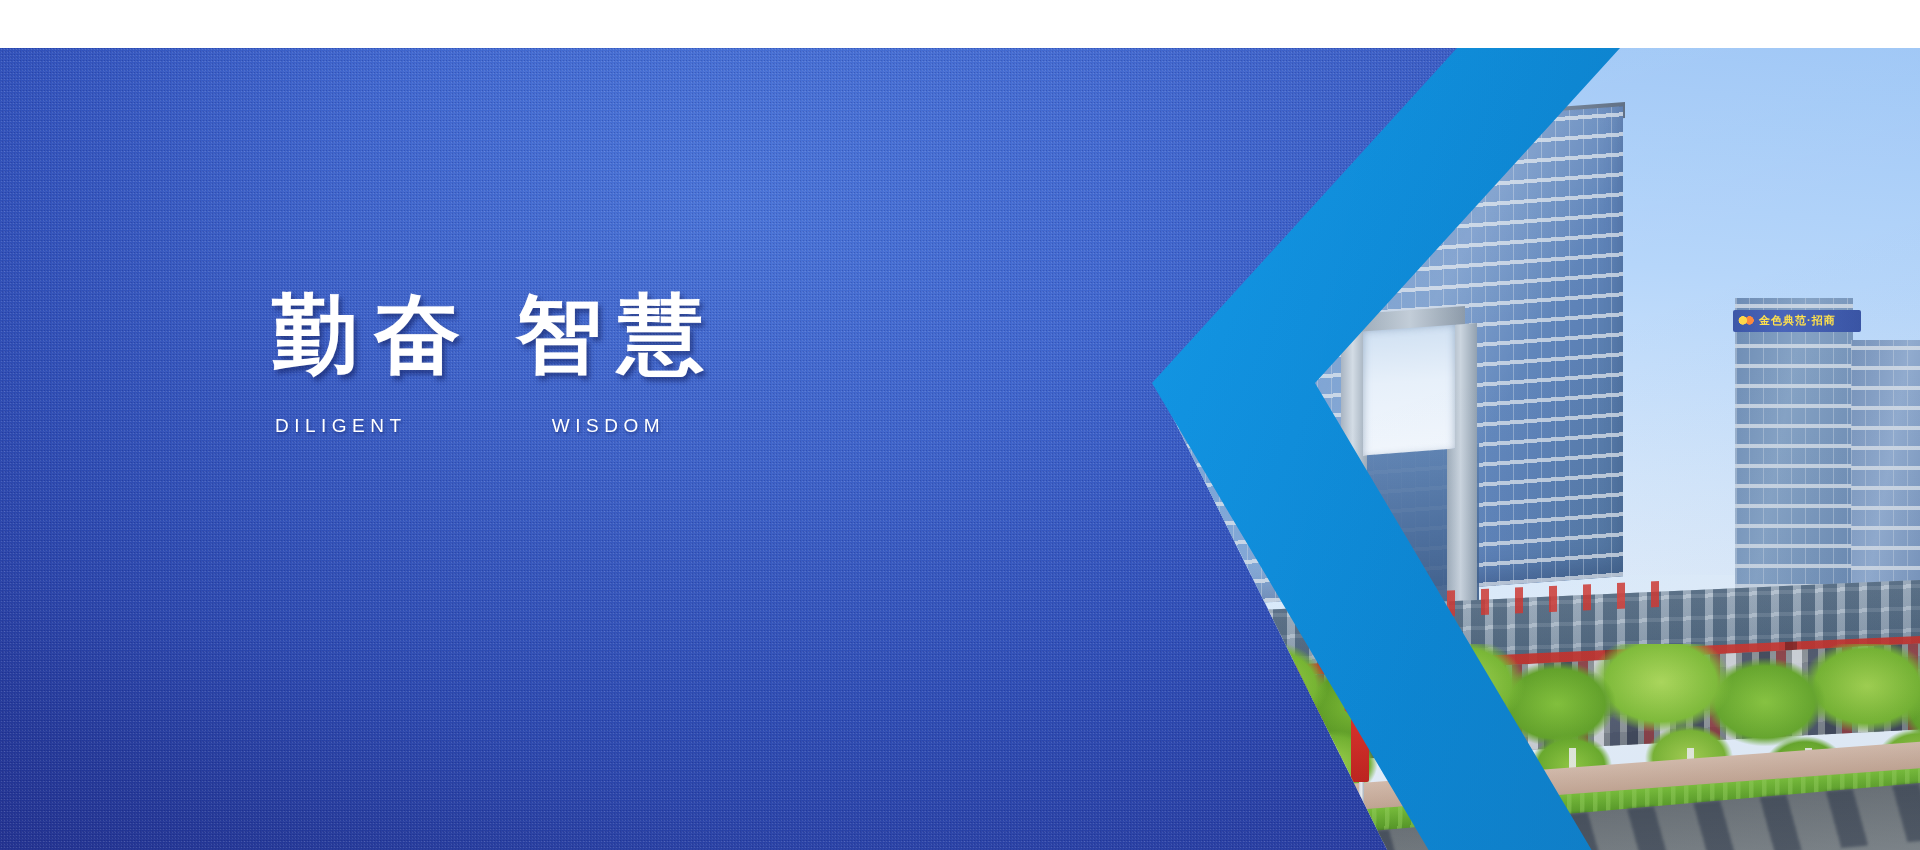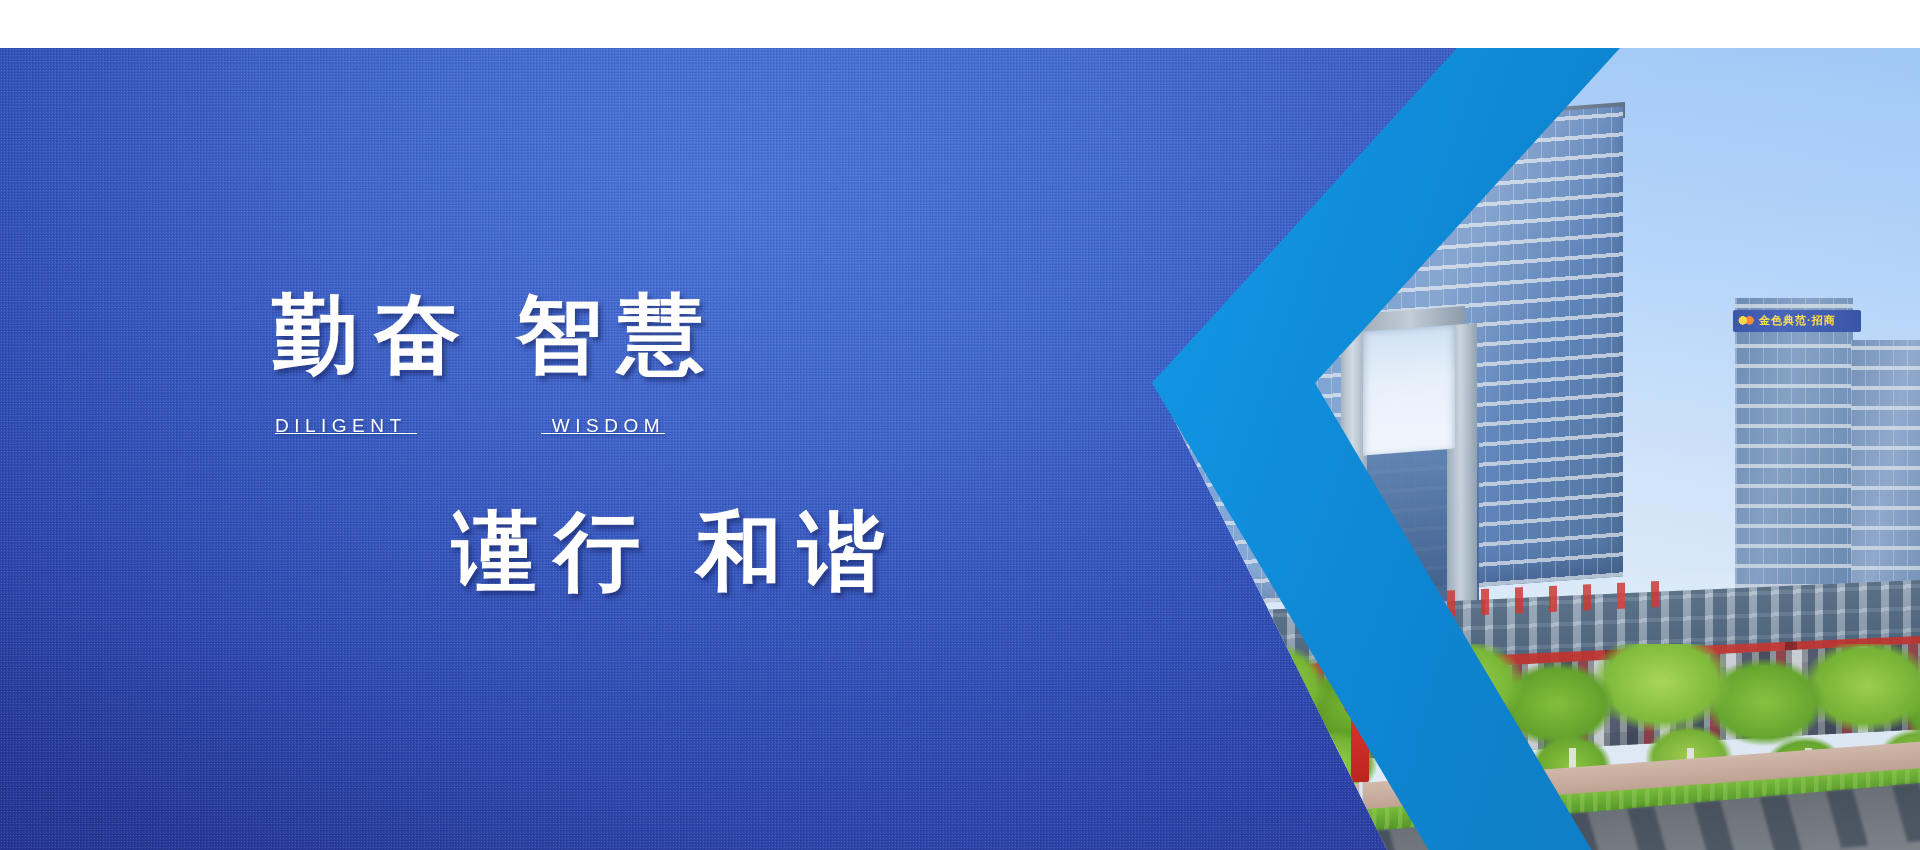--- a/index.html
+++ b/index.html
@@ -440,21 +440,21 @@
     white-space: nowrap;
     color: #ffffff;
     font-size: 19px;
     letter-spacing: 5.5px;
     font-weight: 400;
     text-shadow: 1px 2px 3px rgba(16,28,90,0.45);
   }
   .en-gap { display: inline-block; }
 
   .line1 { left: 272px; top: 243px; }
-  .line1-en { left: 275px; top: 367px; text-decoration: underline; }
+  .line1-en { left: 275px; top: 367px; }
   .line2 { left: 452px; top: 460px; }
   .line2-en { left: 452px; top: 583px; }
 </style>
 </head>
 <body>
 
 <div id="banner">
 
   <div class="bg-base"></div>
   <div class="bg-vignette"></div>
@@ -541,16 +541,15 @@
 
   <div class="copy">
 
     <div class="line cn line1">勤奋 智慧</div>
     <div class="en-row line1-en">
       <span>DILIGENT</span>
       <span class="en-gap" style="width:124px"></span>
       <span>WISDOM</span>
     </div>
 
-    <div class="line cn line2">谨行 和谐</div>
 
   </div>
 </div>
 
 </body></html>

